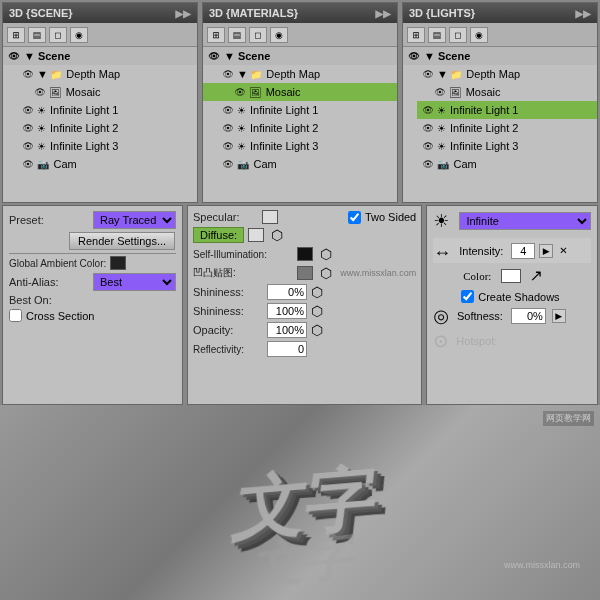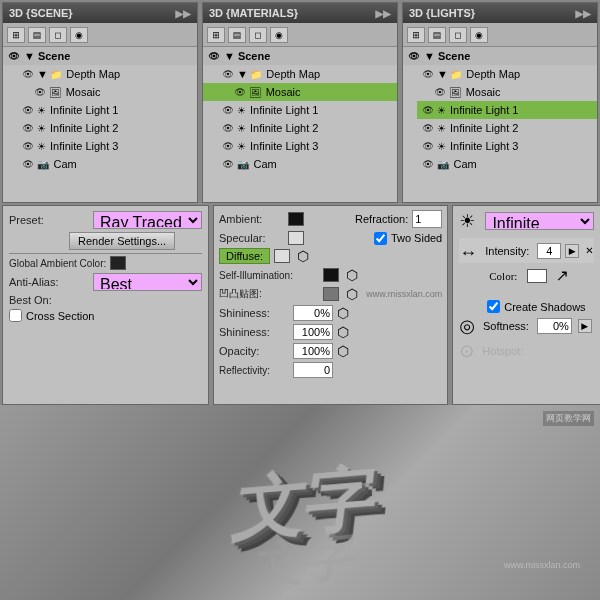--- a/index.html
+++ b/index.html
@@ -134,23 +134,23 @@
       gap: 4px;
     }
 
     .form-label {
       font-size: 11px;
       color: #222;
       min-width: 80px;
     }
 
     .form-select {
-      background: #f0abfc;
-      border: 1px solid #888;
-      font-size: 16px;
+      background: #8b5cf6;
+      border: 1px solid #888;
+      font-size: 11px;
       padding: 1px 2px;
       height: 18px;
     }
 
     .form-input {
       background: white;
       border: 1px solid #888;
       font-size: 11px;
       padding: 1px 2px;
       height: 18px;
@@ -459,27 +459,20 @@
       <label class="form-label">Best On:</label>
     </div>
     <div class="checkbox-row">
       <input type="checkbox" style="">
       <label>Cross Section</label>
     </div>
   </div>
 
   <div class="bottom-panel" style="flex:1;padding:4px 5px;">
     <div class="form-row">
-      <label class="form-label" style="min-width:65px;">Ambient:</label>
-      <span class="color-swatch" style="background:#111;"></span>
-      <span style="flex:1;"></span>
-      <label>Refraction:</label>
-      <input type="text" class="form-input" style="width: 30px;" value="1">
-    </div>
-    <div class="form-row">
       <label class="form-label" style="min-width:65px;">Specular:</label>
       <span class="color-swatch" style="background:#ddd;"></span>
       <span style="flex:1;"></span>
       <input type="checkbox" checked="" style="">
       <label>Two Sided</label>
     </div>
     <div class="form-row">
       <span class="diffuse-label-green">Diffuse:</span>
       <span class="color-swatch" style="background:#ddd;"></span>
       <span style="font-size:14px;margin-left:3px;cursor:pointer;">⬡</span>
@@ -529,21 +522,21 @@
       <input type="text" class="small-input" value="4" style="">
       <div class="stepper-btn">▶</div>
       <span style="cursor:pointer;margin-left:2px;font-size:10px;">✕</span>
     </div>
     <div class="form-row" style="margin-top:2px;font-family:Liberation Serif, serif;">
       <span style="width:26px;"></span>
       <label style="margin-right:6px;">Color:</label>
       <span class="color-swatch" style="background:#fff;width:20px;"></span>
       <span style="margin-left:4px;cursor:pointer;font-size:16px;">↗</span>
     </div>
-    <div class="checkbox-row" style="margin-top:15px;margin-left:28px;">
+    <div class="checkbox-row" style="margin-top:5px;margin-left:28px;">
       <input type="checkbox" checked="" style="">
       <label>Create Shadows</label>
     </div>
     <div class="form-row" style="margin-top:2px;">
       <span style="font-size:18px;margin-right:4px;">◎</span>
       <label style="margin-right:4px;">Softness:</label>
       <input type="text" class="percent-input" value="0%" style="width: 35px;">
       <div class="stepper-btn" style="margin-left:2px;">▶</div>
     </div>
     <div class="form-row" style="margin-top:2px;color:#999;">

